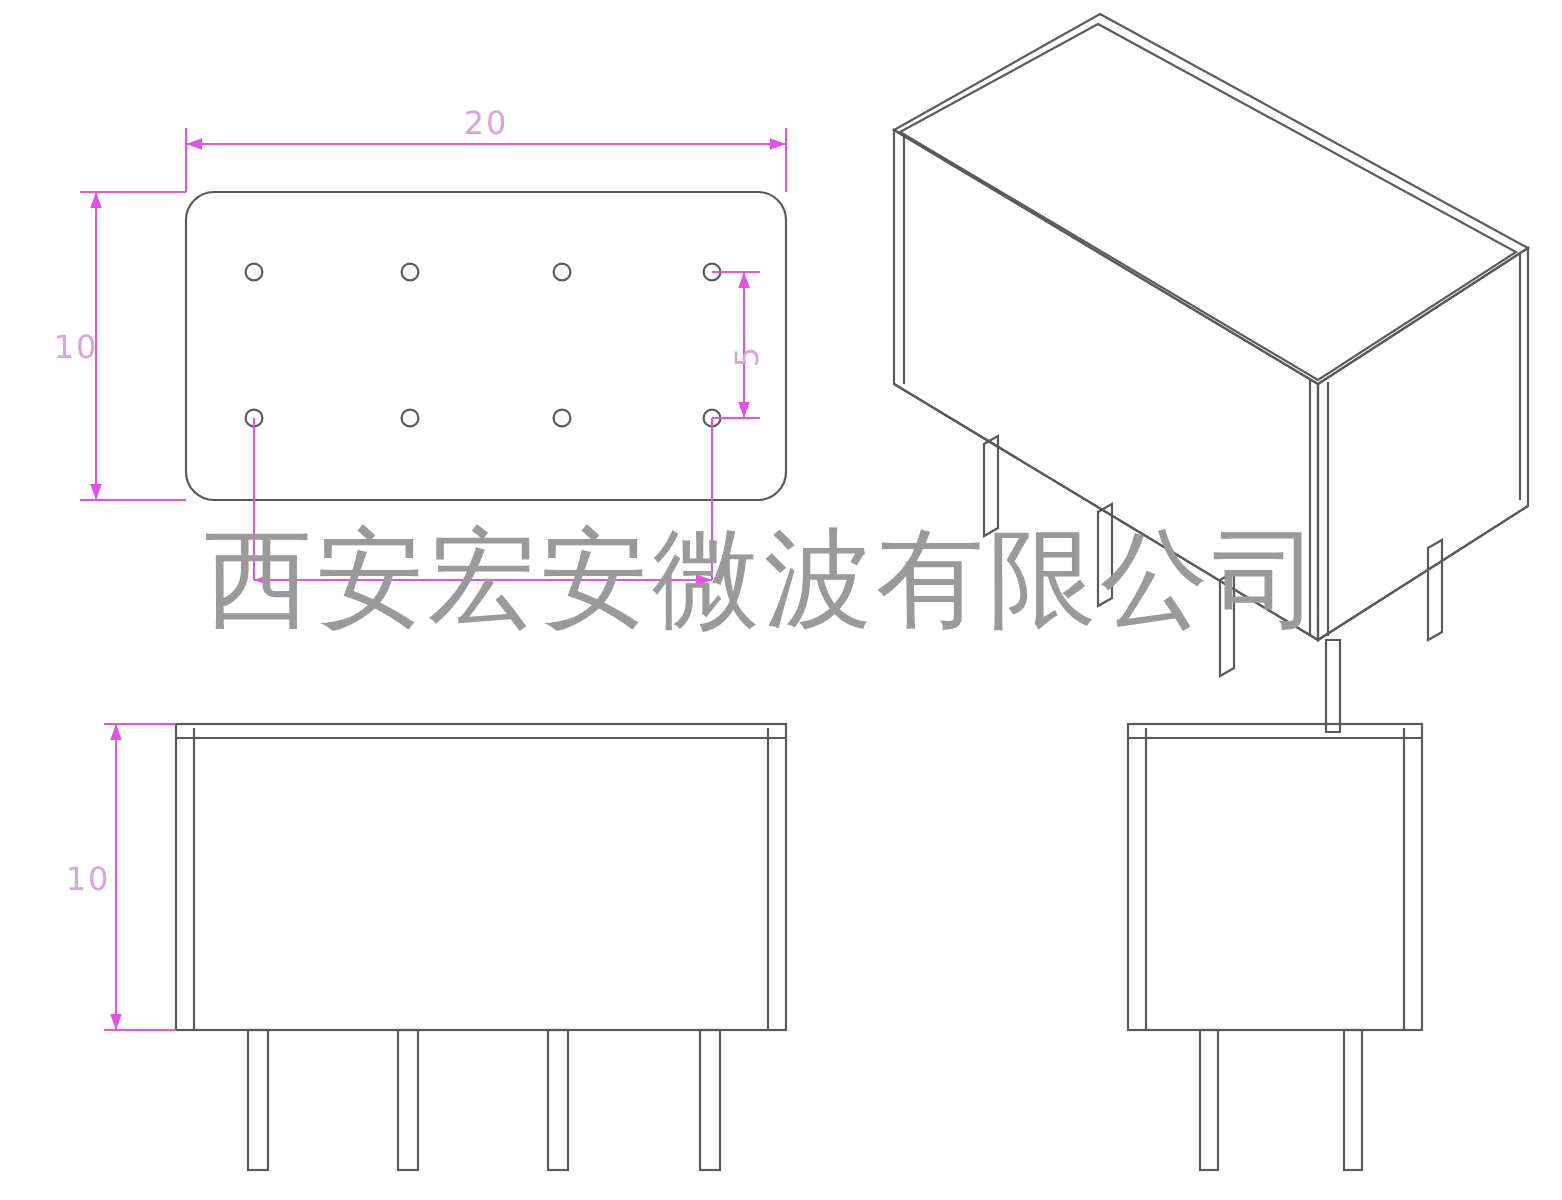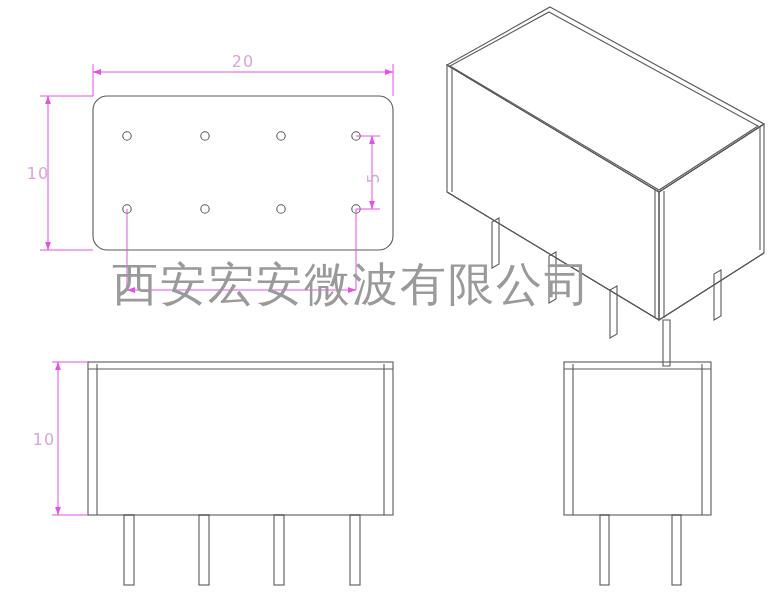--- a/index.html
+++ b/index.html
@@ -2,23 +2,23 @@
 <html><head>
 <meta charset="utf-8">
 <style>
   html,body{margin:0;padding:0;background:#ffffff;}
   body{width:781px;height:600px;overflow:hidden;
        font-family:"Liberation Sans", sans-serif;}
   #root{position:relative;width:628px;height:600px;background:#fff;}
   svg.layer{position:absolute;left:0;top:0;width:781px;height:600px;}
   .watermark{
     position:absolute;
-    left:112px; top:254px;
+    left:102px; top:254px;
     font-family:"DejaVu Serif", serif;
-    font-size:46px;
+    font-size:54px;
     letter-spacing:2px;
     color:#9a9a9a;
     white-space:nowrap;
     user-select:none;
     z-index:5;
   }
 </style>
 </head>
 <body>
 

